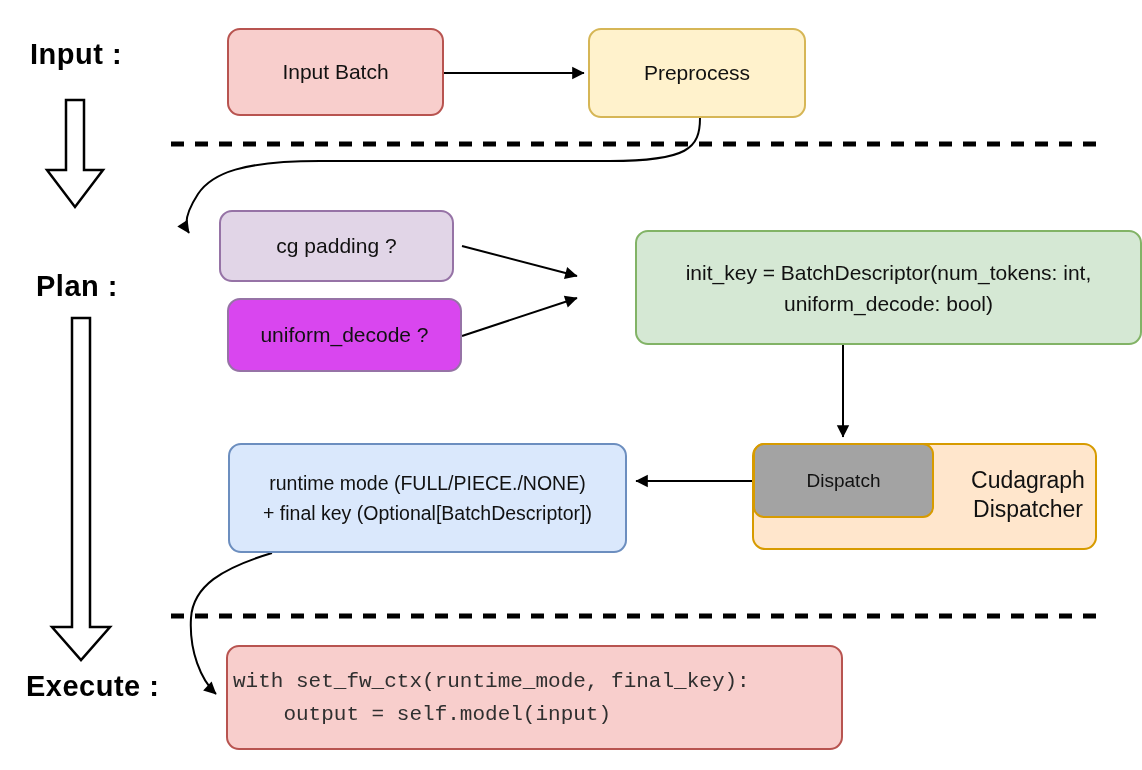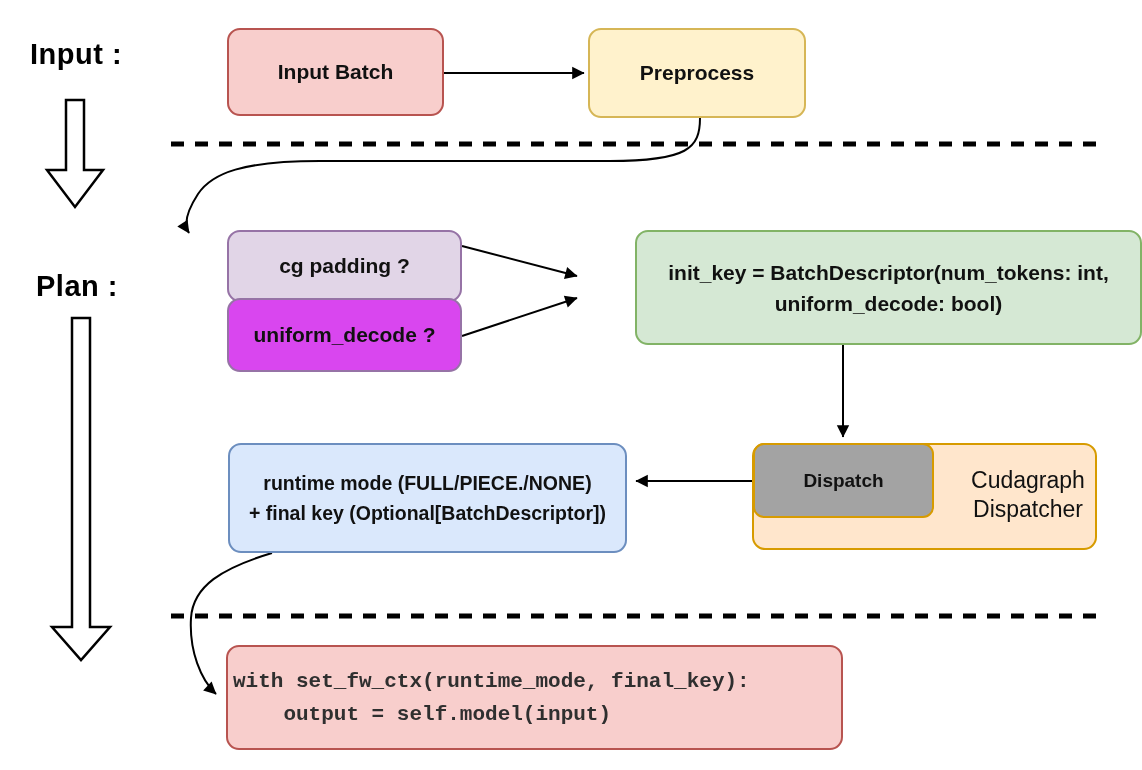--- a/index.html
+++ b/index.html
@@ -10,24 +10,24 @@
   .layer { position:absolute; left:0; top:0; }
   .stage-label {
     position:absolute; font-weight:bold; font-size:29px; color:#000;
     white-space:nowrap; letter-spacing:0.5px;
   }
   .box {
     position:absolute; box-sizing:border-box; border:2px solid; border-radius:13px;
     display:flex; flex-direction:column; align-items:center; justify-content:center;
     text-align:center; font-size:21px; line-height:30px; color:#111;
   }
-  .box span { display:block;font-weight:bold; }
+  .box span { display:block; }
   #input-batch   { left:227px; top:28px;  width:217px; height:88px;  background:#f8cecc; border-color:#b85450; }
   #preprocess    { left:588px; top:28px;  width:218px; height:90px;  background:#fff2cc; border-color:#d6b656; }
-  #cg-padding    { left:227px; top:210px; width:235px; height:72px;  background:#e1d5e7; border-color:#9673a6;margin-top:20px; }
+  #cg-padding    { left:219px; top:210px; width:235px; height:72px;  background:#e1d5e7; border-color:#9673a6; }
   #uniform-decode{ left:227px; top:298px; width:235px; height:74px;  background:#d946ef; border-color:#9673a6; }
   #init-key      { left:587px; top:230px; width:507px; height:115px; background:#d5e8d4; border-color:#82b366; font-size:21px; line-height:31px;margin-left:48px; }
   #cudagraph-outer { left:752px; top:443px; width:345px; height:107px; background:#ffe6cc; border-color:#d79b00; }
   #dispatch      { left:753px; top:443px; width:181px; height:75px;  background:#a3a3a3; border-color:#d79b00; font-size:19px; border-radius:11px; }
   #dispatcher-label {
     position:absolute; left:934px; top:466px; width:162px; text-align:center;
     font-size:23px; line-height:29px; color:#111;padding-left:13px;
   }
   #runtime-box   { left:228px; top:443px; width:399px; height:110px; background:#dae8fc; border-color:#6c8ebf; font-size:19.5px; line-height:30px; }
   #execute-box   { left:226px; top:645px; width:617px; height:105px; background:#f8cecc; border-color:#b85450;
@@ -60,20 +60,21 @@
     <path class="conn" d="M700,118 C700,148 688,161 610,161 L320,161 C243,161 212,173 198,194 C187,211 183,224 189,233" marker-end="url(#ah)"></path>
     <path class="conn" d="M462,246 L577,276" marker-end="url(#ah)"></path>
     <path class="conn" d="M462,336 L577,298" marker-end="url(#ah)"></path>
     <path class="conn" d="M843,345 L843,437" marker-end="url(#ah)"></path>
     <path class="conn" d="M752,481 L636,481" marker-end="url(#ah)"></path>
     <path class="conn" d="M272,553 C222,568 193,586 191,618 C189,651 201,680 216,694" marker-end="url(#ah)"></path>
   </svg>
 
   <div class="stage-label" style="left:30px; top:38px;">Input :</div>
   <div class="stage-label" style="left:36px; top:234px;margin-top:36px;">Plan :</div>
+  <div class="stage-label" style="left:26px; top:670px;">Execute :</div>
 
   <div class="box" id="input-batch">
     <span>Input Batch</span>
   </div>
 
   <div class="box" id="preprocess">
     <span>Preprocess</span>
   </div>
 
   <div class="box" id="cg-padding">

